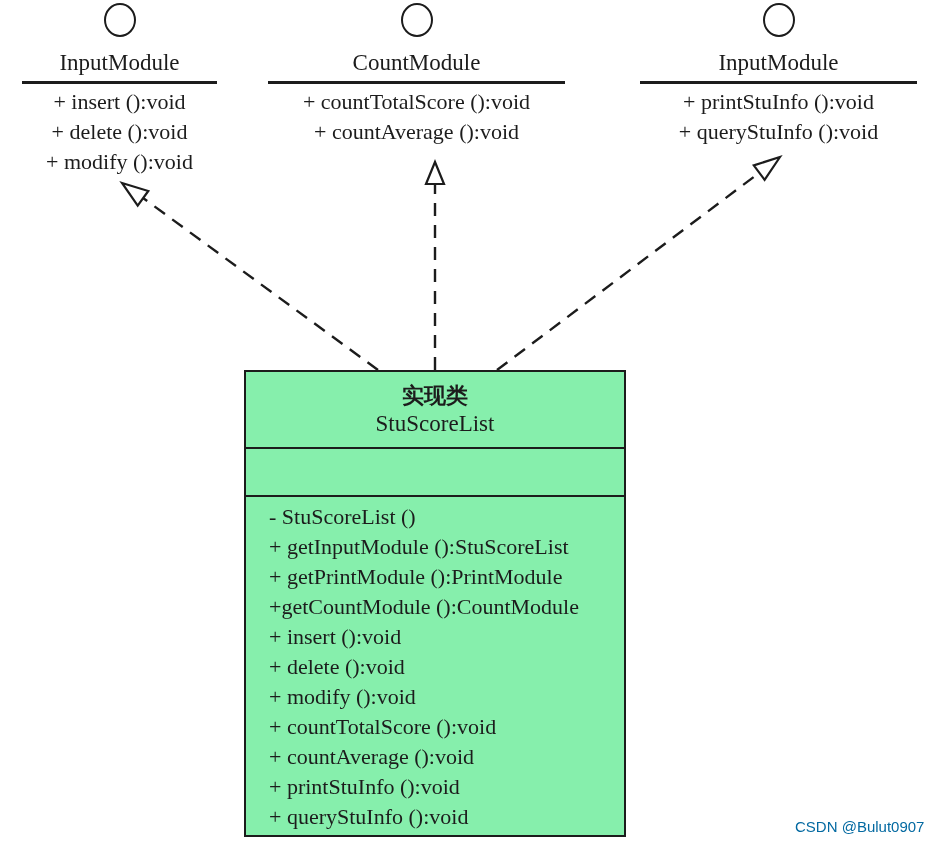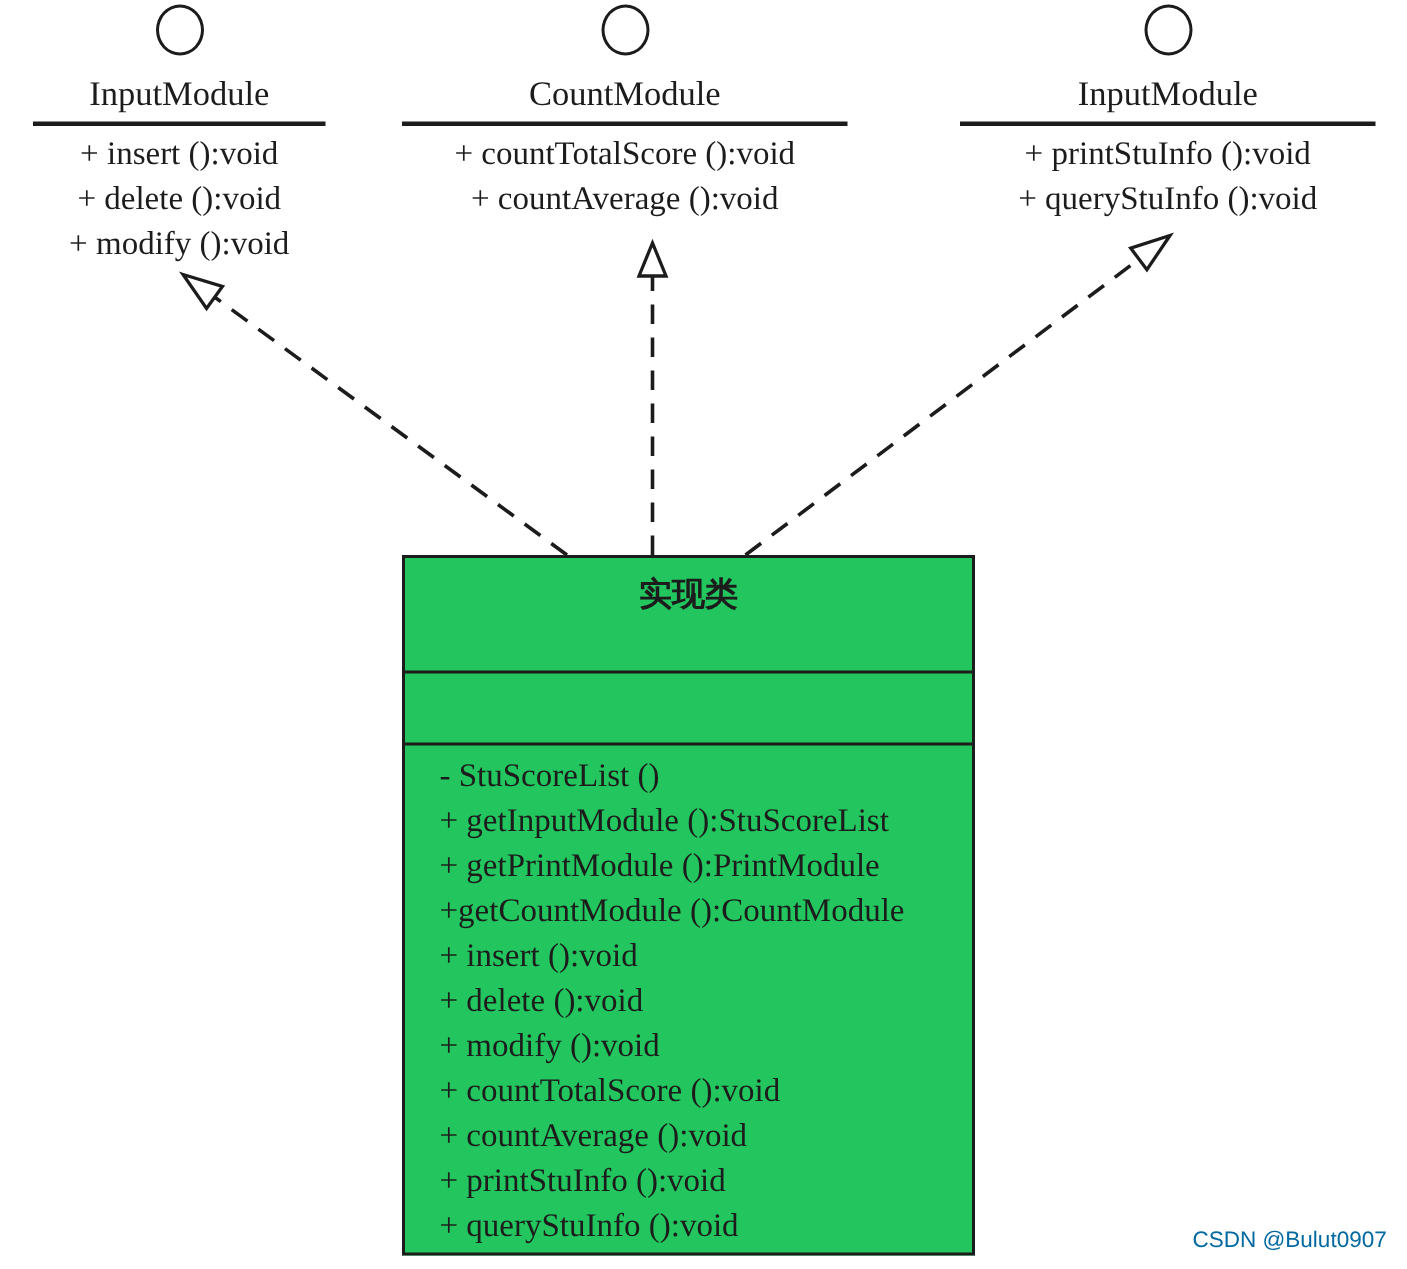--- a/index.html
+++ b/index.html
@@ -67,27 +67,27 @@
   .arrow-head {
     fill: #ffffff;
     stroke: #1c1c1c;
     stroke-width: 2.2;
     stroke-linejoin: miter;
   }
 
   
   .class-box {
     position: absolute;
-    left: 268px;
+    left: 244px;
     top: 370px;
     width: 382px;
     height: 467px;
     box-sizing: border-box;
     border: 2.5px solid #1c1c1c;
-    background: #22c55e;
+    background: #86efac;
   }
   .cb-header {
     height: 74.5px;
     box-sizing: border-box;
     padding-top: 11px;
     text-align: center;
   }
   .cb-stereotype {
     font-size: 22px;
     line-height: 26px;
@@ -168,20 +168,21 @@
     <div class="iface-name">InputModule</div>
     <div class="iface-methods">
       <div class="iface-method">+ printStuInfo ():void</div>
       <div class="iface-method">+ queryStuInfo ():void</div>
     </div>
   </div>
 
   <div class="class-box">
     <div class="cb-header">
       <div class="cb-stereotype">实现类</div>
+      <div class="cb-name">StuScoreList</div>
     </div>
     <div class="cb-attrs"></div>
     <div class="cb-methods">
       <div class="cb-method">- StuScoreList ()</div>
       <div class="cb-method">+ getInputModule ():StuScoreList</div>
       <div class="cb-method">+ getPrintModule ():PrintModule</div>
       <div class="cb-method">+getCountModule ():CountModule</div>
       <div class="cb-method">+ insert ():void</div>
       <div class="cb-method">+ delete ():void</div>
       <div class="cb-method">+ modify ():void</div>

